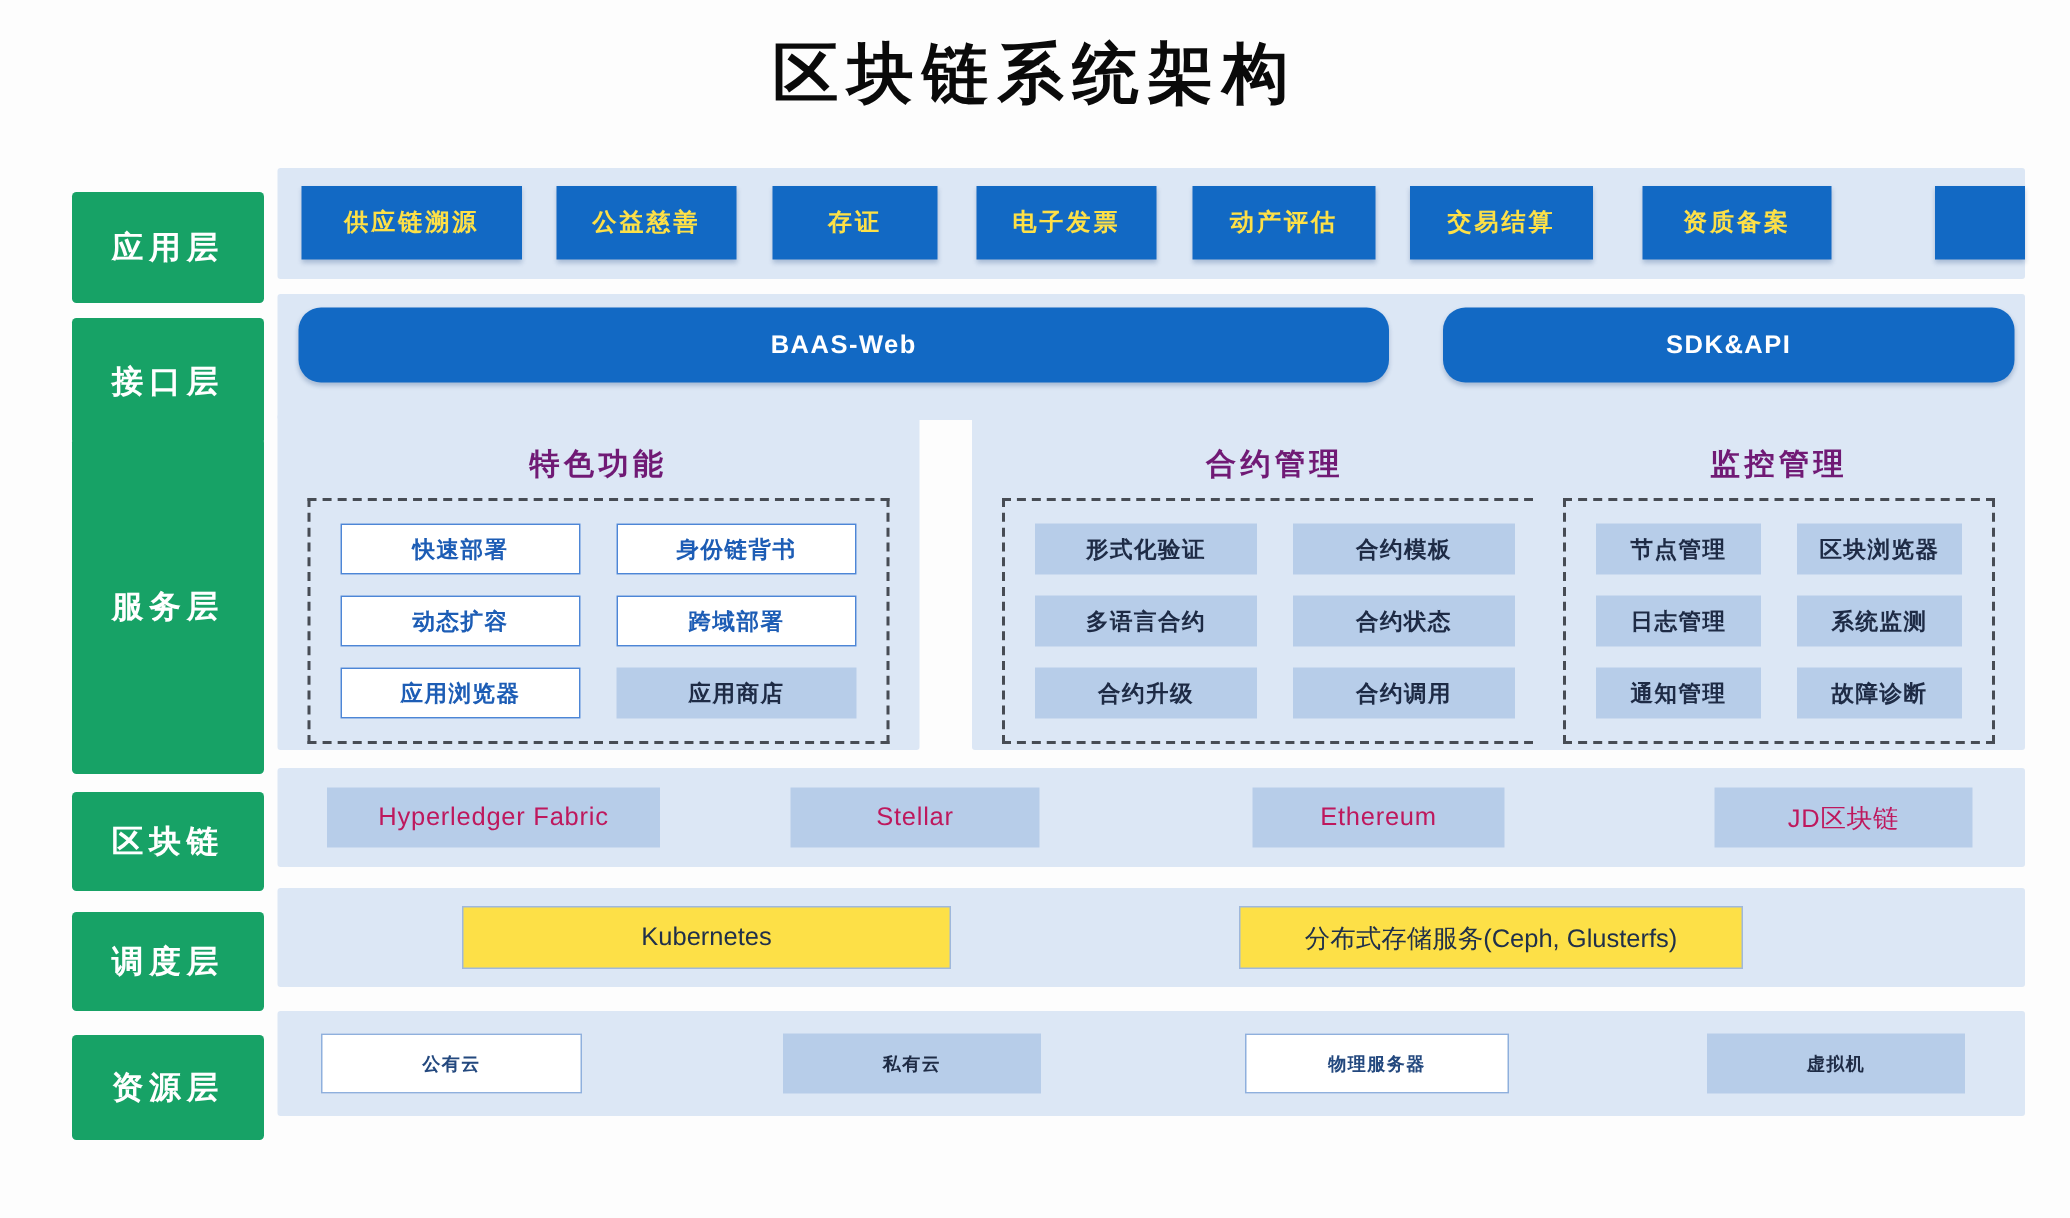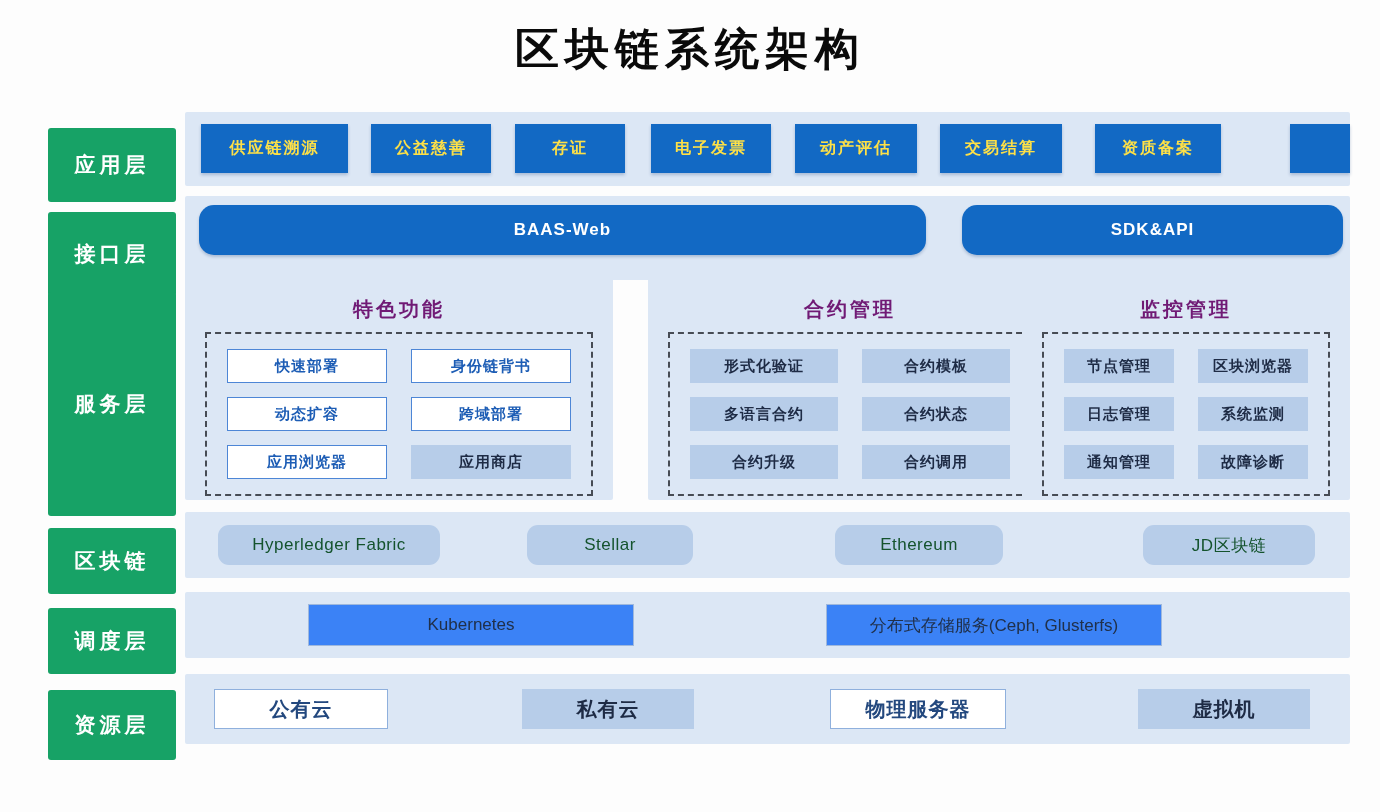--- a/index.html
+++ b/index.html
@@ -33,32 +33,32 @@
   .svc-panel { position:absolute; top:0; height:100%; background:#dce7f5; border-radius:2px; }
   .svc-title { text-align:center; padding-top:20px; font-size:20px; font-weight:bold;
                color:#701a75; letter-spacing:3px; }
   .svc-dashed { margin:9px 20px 0 20px; border:2px dashed #474c54; padding:15px 20px;
                 display:grid; grid-template-columns:1fr 1fr; column-gap:24px; row-gap:14px; }
   .svc-node { height:34px; display:flex; align-items:center; justify-content:center;
               font-size:15px; letter-spacing:1px; }
   .svc-node.outline { background:#ffffff; border:1px solid #4d86d6; color:#1d5db5; font-weight:600; }
   .svc-node.fill { background:#b7cde9; color:#1e2b45; font-weight:600; }
 
-  .chain-node { position:absolute; top:13px; height:40px; background:#b7cde9; color:#14532d;
+  .chain-node { position:absolute; top:13px; height:40px; background:#b7cde9; color:#be185d;
                 display:flex; align-items:center; justify-content:center;
-                font-size:17px; font-weight:500; letter-spacing:0.5px;border-radius:11px; }
+                font-size:17px; font-weight:500; letter-spacing:0.5px; }
 
-  .sched-node { position:absolute; top:12px; height:42px; background:#3b82f6;
+  .sched-node { position:absolute; top:12px; height:42px; background:#fde047;
                 border:1px solid #9fb8dc; color:#20304a;
                 display:flex; align-items:center; justify-content:center;
                 font-size:17px; font-weight:500; }
 
   .res-node { position:absolute; top:15px; height:40px;
               display:flex; align-items:center; justify-content:center;
-              font-size:20px; font-weight:600; letter-spacing:1px; }
+              font-size:12px; font-weight:600; letter-spacing:1px; }
   .res-node.outline { background:#ffffff; border:1px solid #8fb0dd; color:#23487e; }
   .res-node.fill { background:#b7cde9; color:#1e2b45; }
 </style>
 </head>
 <body>
 
 <div class="canvas">
 
   <div class="title">区块链系统架构</div>
 

